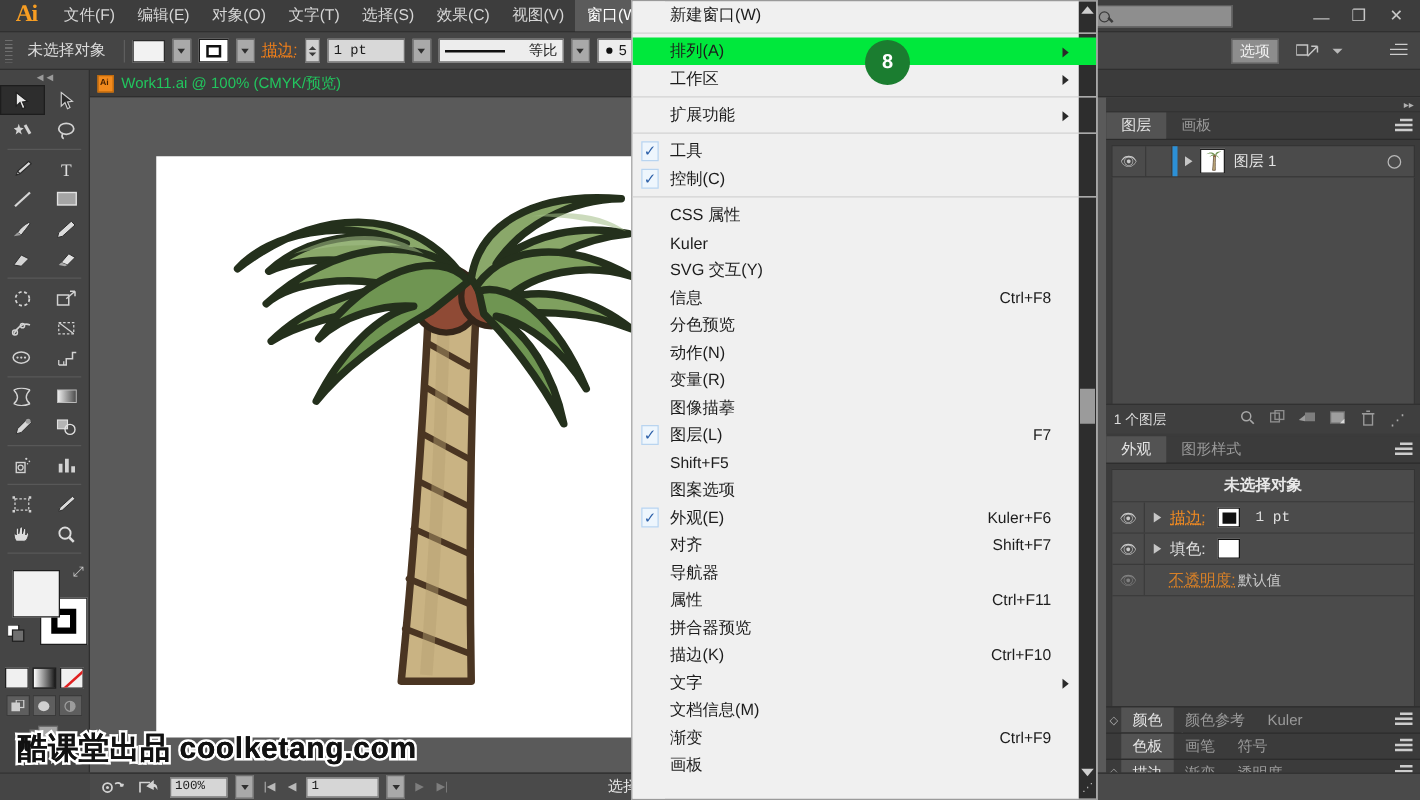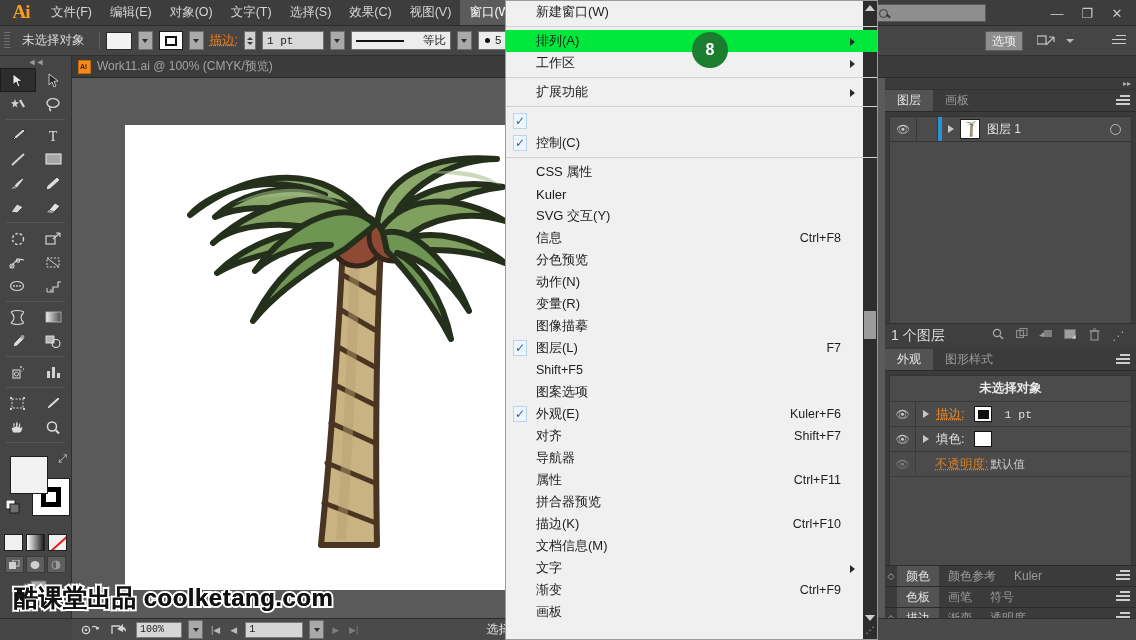--- a/index.html
+++ b/index.html
@@ -123,21 +123,21 @@
   
   .doctab {
     position:absolute; left:72px; top:56px; width:1064px; height:22px;
     background:#3b3b3b; border-bottom:1px solid #2b2b2b;
     display:flex; align-items:center; padding-left:6px; gap:6px;
   }
   .doctab .ai-ic { width:13px; height:14px; background:#f28a1d; position:relative;
                    border:1px solid #c06a0c; }
   .doctab .ai-ic:after { content:"Ai"; position:absolute; left:1px; top:2px; font-size:7px;
                          color:#4a2200; font-weight:bold; }
-  .doctab-title { color:#a3a3a3; font-size:12px; }
+  .doctab-title { color:#22c55e; font-size:12px; }
 
   
   .canvas-area {
     position:absolute; left:72px; top:78px; width:1064px; bottom:22px;
     background:#5a5a5a; overflow:hidden;
   }
   .artboard { position:absolute; left:53px; top:47px; width:388px; height:465px;
               background:#ffffff; }
 
   
@@ -189,21 +189,21 @@
   .lock-col { width:22px; border-left:1px solid #3a3a3a; border-right:1px solid #3a3a3a; height:100%;}
   .sel-strip { width:4px; height:100%; background:#2c90d6; }
   .tri { width:0;height:0;border-top:4px solid transparent;border-bottom:4px solid transparent;
          border-left:6px solid #c6c6c6; margin:0 6px; }
   .layer-thumb { width:20px; height:20px; border:1px solid #1f1f1f; background:#fff; overflow:hidden;}
   .layer-name { flex:1; padding-left:7px; color:#e3e3e3; font-size:12px; }
   .circle-o { width:11px; height:11px; border:1.5px solid #b9b9b9; border-radius:50%; margin-right:10px;}
 
   .layers-foot { height:24px; background:#3f3f3f; border-top:1px solid #313131;
                  display:flex; align-items:center; padding:0 6px; }
-  .lf-count { color:#dcdcdc; font-size:14px; flex:1; }
+  .lf-count { color:#dcdcdc; font-size:11px; flex:1; }
   .lf-ic { width:24px; text-align:center; color:#aaa; font-size:12px; }
 
   .appear-body { background:#3b3b3b; padding:4px; height:194px; }
   .ap-box { border:1px solid #343434; background:#4b4b4b; }
   .ap-title { height:26px; display:flex; align-items:center; justify-content:center;
               color:#e8e8e8; font-weight:bold; font-size:12.5px; background:#4b4b4b;
               border-bottom:1px solid #3a3a3a;}
   .ap-row { height:25px; display:flex; align-items:center; border-bottom:1px solid #3a3a3a;
             background:#4b4b4b; }
   .ap-eye { width:26px; text-align:center; color:#c9c9c9; font-size:11px;
@@ -833,20 +833,21 @@
           <span class="sub"></span>
         </div>
         <div class="msep"></div>
         <div class="mrow">
           <span class="lbl">扩展功能</span>
           <span class="sub"></span>
         </div>
         <div class="msep"></div>
         <div class="mrow">
           <span class="chk">✓</span>
+          <span class="lbl">工具</span>
         </div>
         <div class="mrow">
           <span class="chk">✓</span>
           <span class="lbl">控制(C)</span>
         </div>
         <div class="msep"></div>
         <div class="mrow">
           <span class="lbl">CSS 属性</span>
         </div>
         <div class="mrow">
@@ -899,25 +900,25 @@
           <span class="acc">Ctrl+F11</span>
         </div>
         <div class="mrow">
           <span class="lbl">拼合器预览</span>
         </div>
         <div class="mrow">
           <span class="lbl">描边(K)</span>
           <span class="acc">Ctrl+F10</span>
         </div>
         <div class="mrow">
-          <span class="lbl">文档信息(M)</span>
-        </div>
-        <div class="mrow">
           <span class="lbl">文字</span>
           <span class="sub"></span>
+        </div>
+        <div class="mrow">
+          <span class="lbl">文档信息(M)</span>
         </div>
         <div class="mrow">
           <span class="lbl">渐变</span>
           <span class="acc">Ctrl+F9</span>
         </div>
         <div class="mrow">
           <span class="lbl">画板</span>
         </div>
       </div>
     <div class="menu-scroll">

